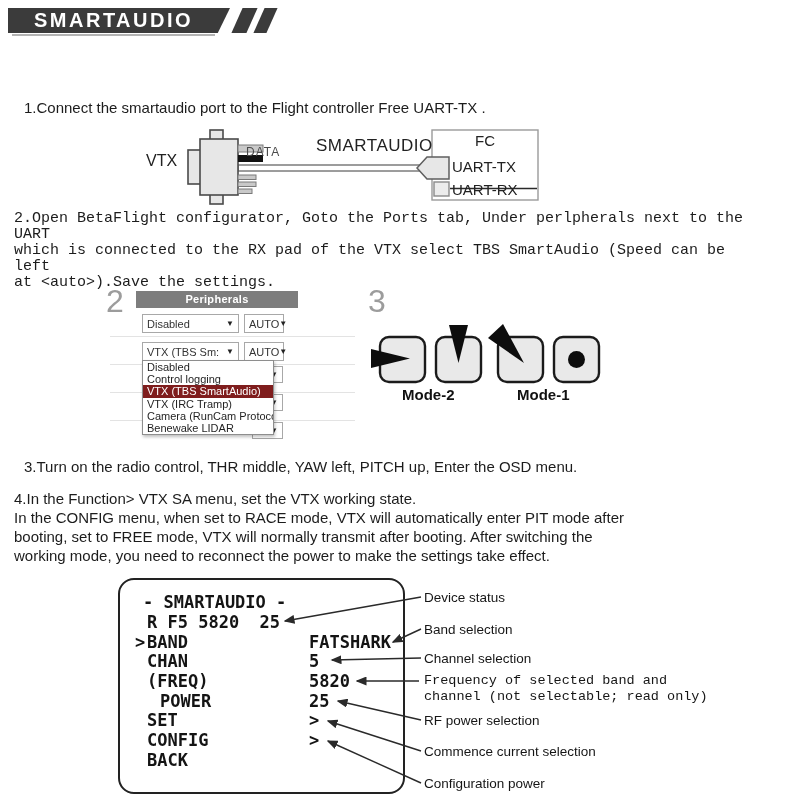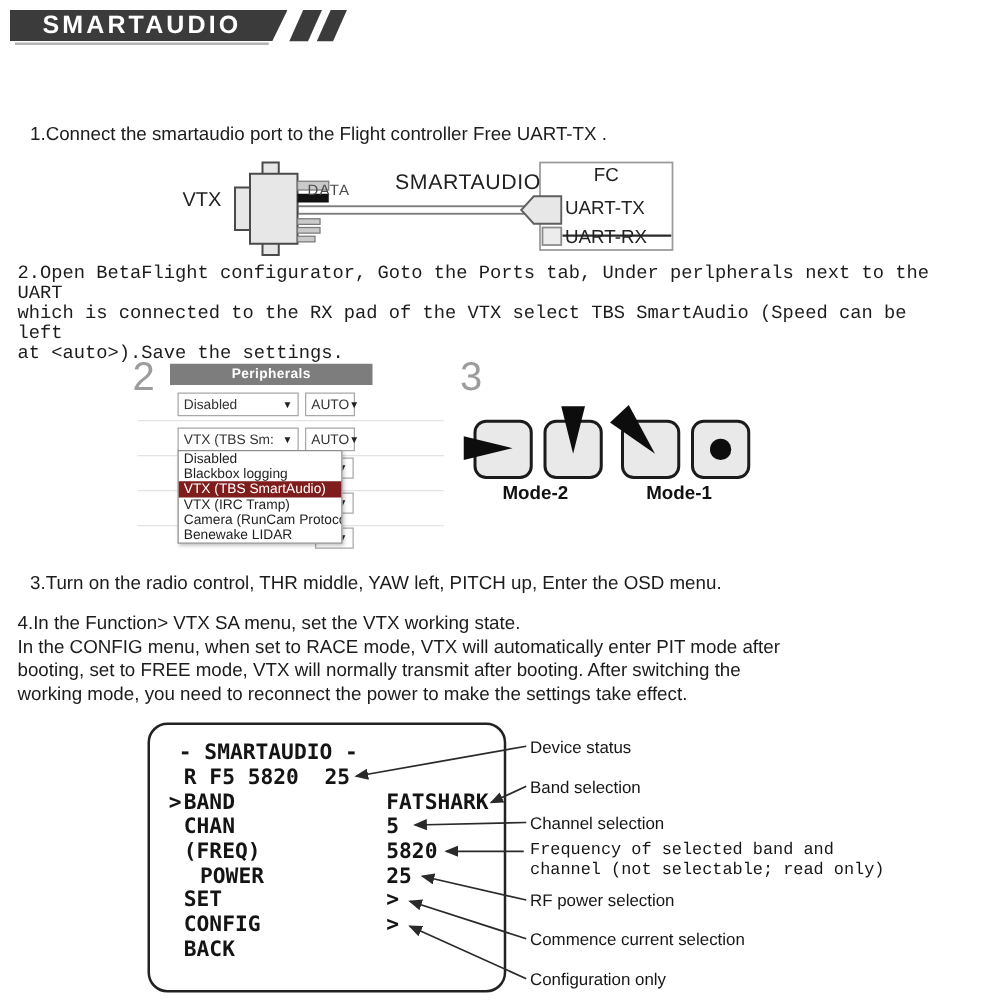--- a/index.html
+++ b/index.html
@@ -145,21 +145,21 @@
         </div>
       <div class="mini-box" style="left:252px;top:111px;">
           <span>▼</span>
         </div>
       <div class="mini-box" style="left:252px;top:139px;">
           <span>▼</span>
         </div>
 
       <div class="dropdown">
         <div class="dd-item">Disabled</div>
-        <div class="dd-item">Blackbox logging</div>
+        <div class="dd-item">Control logging</div>
         <div class="dd-item sel">VTX (TBS SmartAudio)</div>
         <div class="dd-item">VTX (IRC Tramp)</div>
         <div class="dd-item">Camera (RunCam Protocol)</div>
         <div class="dd-item">Benewake LIDAR</div>
       </div>
     </div>
 
     <span class="fig-num" style="left:368px;top:2px;">3</span>
 
     <svg width="800" height="165" style="pointer-events:none;">
@@ -212,21 +212,21 @@
 
     <span class="osd-text" style="left:147px;top:180px;">BACK</span>
 
     <div class="ann" style="top:20px;">Device status</div>
     <div class="ann" style="top:52px;">Band selection</div>
     <div class="ann" style="top:81px;">Channel selection</div>
     <div class="ann" style="top:103px;font-family:Liberation Mono, monospace;">Frequency of selected band and
 channel (not selectable; read only)</div>
     <div class="ann" style="top:143px;">RF power selection</div>
     <div class="ann" style="top:174px;">Commence current selection</div>
-    <div class="ann" style="top:206px;">Configuration only</div>
+    <div class="ann" style="top:206px;">Configuration power</div>
 
     <svg width="800" height="230" style="pointer-events:none;">
       <defs>
         <marker id="ah" markerWidth="11" markerHeight="9" refX="9.5" refY="4.5" orient="auto" markerUnits="userSpaceOnUse">
           <path d="M11,0 L0,4.5 L11,9 z" fill="#2a2a2a" transform="rotate(180 5.5 4.5)"></path>
         </marker>
       </defs>
       <g stroke="#2a2a2a" stroke-width="1.4" fill="none">
         <line x1="421" y1="27" x2="285" y2="51" marker-end="url(#ah)"></line>
         <line x1="421" y1="59" x2="393" y2="72" marker-end="url(#ah)"></line>

